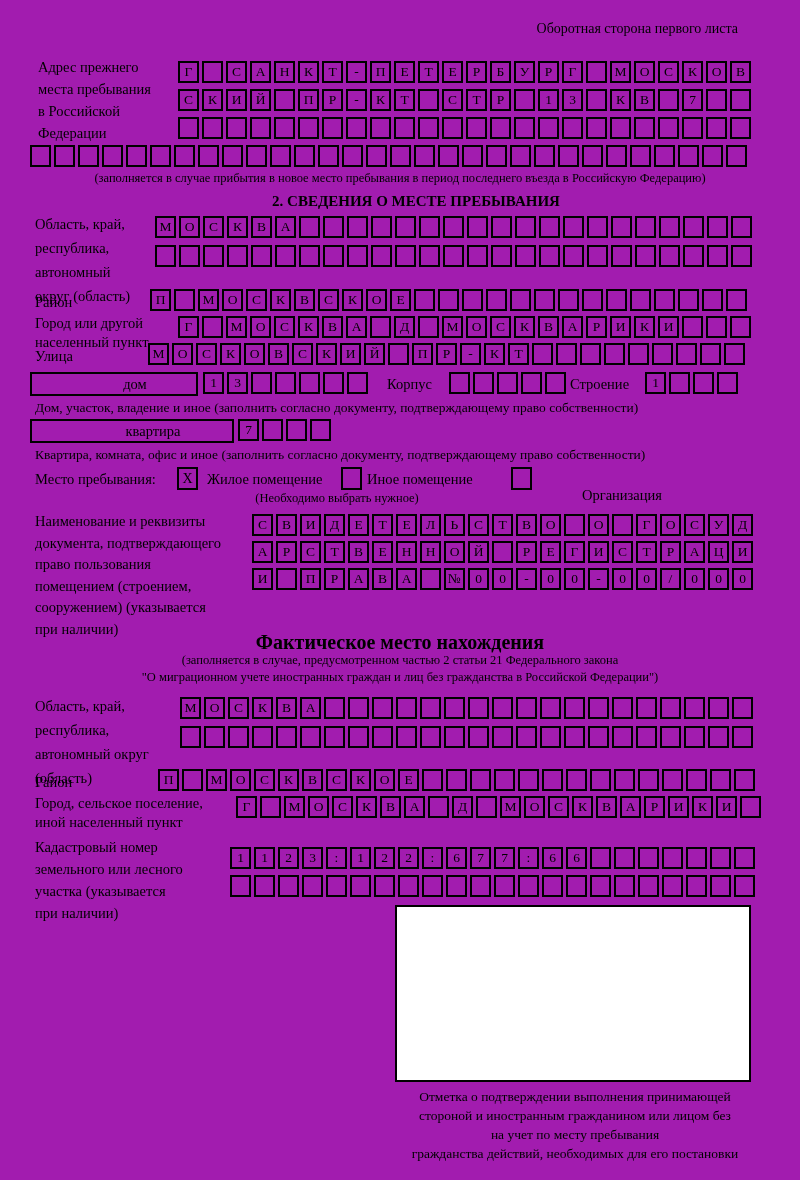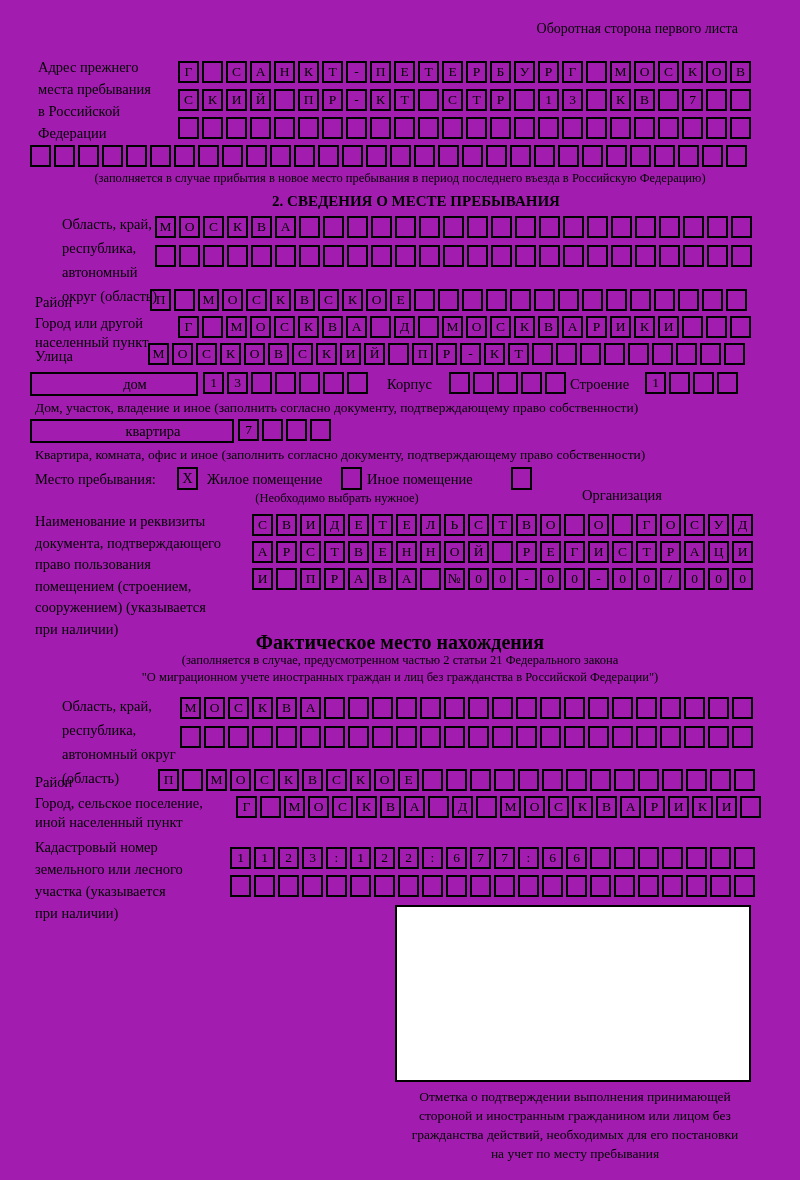--- a/index.html
+++ b/index.html
@@ -4,21 +4,21 @@
 <style>
   html,body{margin:0;padding:0;background:#fff;}
   .page{position:relative;width:800px;height:1180px;background:#a21caf;color:#000;
         font-family:"Liberation Serif","DejaVu Serif",serif;overflow:hidden;}
   .abs{position:absolute;}
   .box-row{position:absolute;display:flex;gap:3px;white-space:nowrap;}
   .cell{width:21px;height:22px;border:2px solid #000;box-sizing:border-box;
         text-align:center;font-size:13.5px;line-height:17px;flex:none;
         font-family:"Liberation Serif","DejaVu Serif",serif;}
   .label{font-size:14.5px;line-height:22px;}
-  .lh24 div{line-height:24px;margin-left:27px;}
+  .lh24 div{line-height:24px;}
   .lh21 div{line-height:21.5px;}
   .lh19 div{line-height:19px;}
   .lh22 div{line-height:22px;}
   .small{font-size:12.5px;}
   .cap{font-size:13.5px;}
   .bold{font-weight:bold;}
   .center{text-align:center;}
   .namedbox{border:2px solid #000;box-sizing:border-box;text-align:center;
             font-size:14.5px;line-height:20px;height:24px;padding-left:42px;}
   .checkbox{width:21px;height:23px;border:2px solid #000;box-sizing:border-box;
@@ -604,17 +604,17 @@
       <span class="cell"></span>
       <span class="cell"></span>
       <span class="cell"></span>
       <span class="cell"></span>
     </div>
 
   <div class="abs stampbox" style="left:395px;top:905px;width:356px;height:177px;"></div>
   <div class="abs cap center lh19" style="left:355px;top:1087px;width:440px;line-height:20px;">
       <div>Отметка о подтверждении выполнения принимающей</div>
       <div>стороной и иностранным гражданином или лицом без</div>
+      <div>на учет по месту пребывания</div>
       <div>гражданства действий, необходимых для его постановки</div>
-      <div>на учет по месту пребывания</div>
     </div>
 
 </div>
 
 </body></html>

